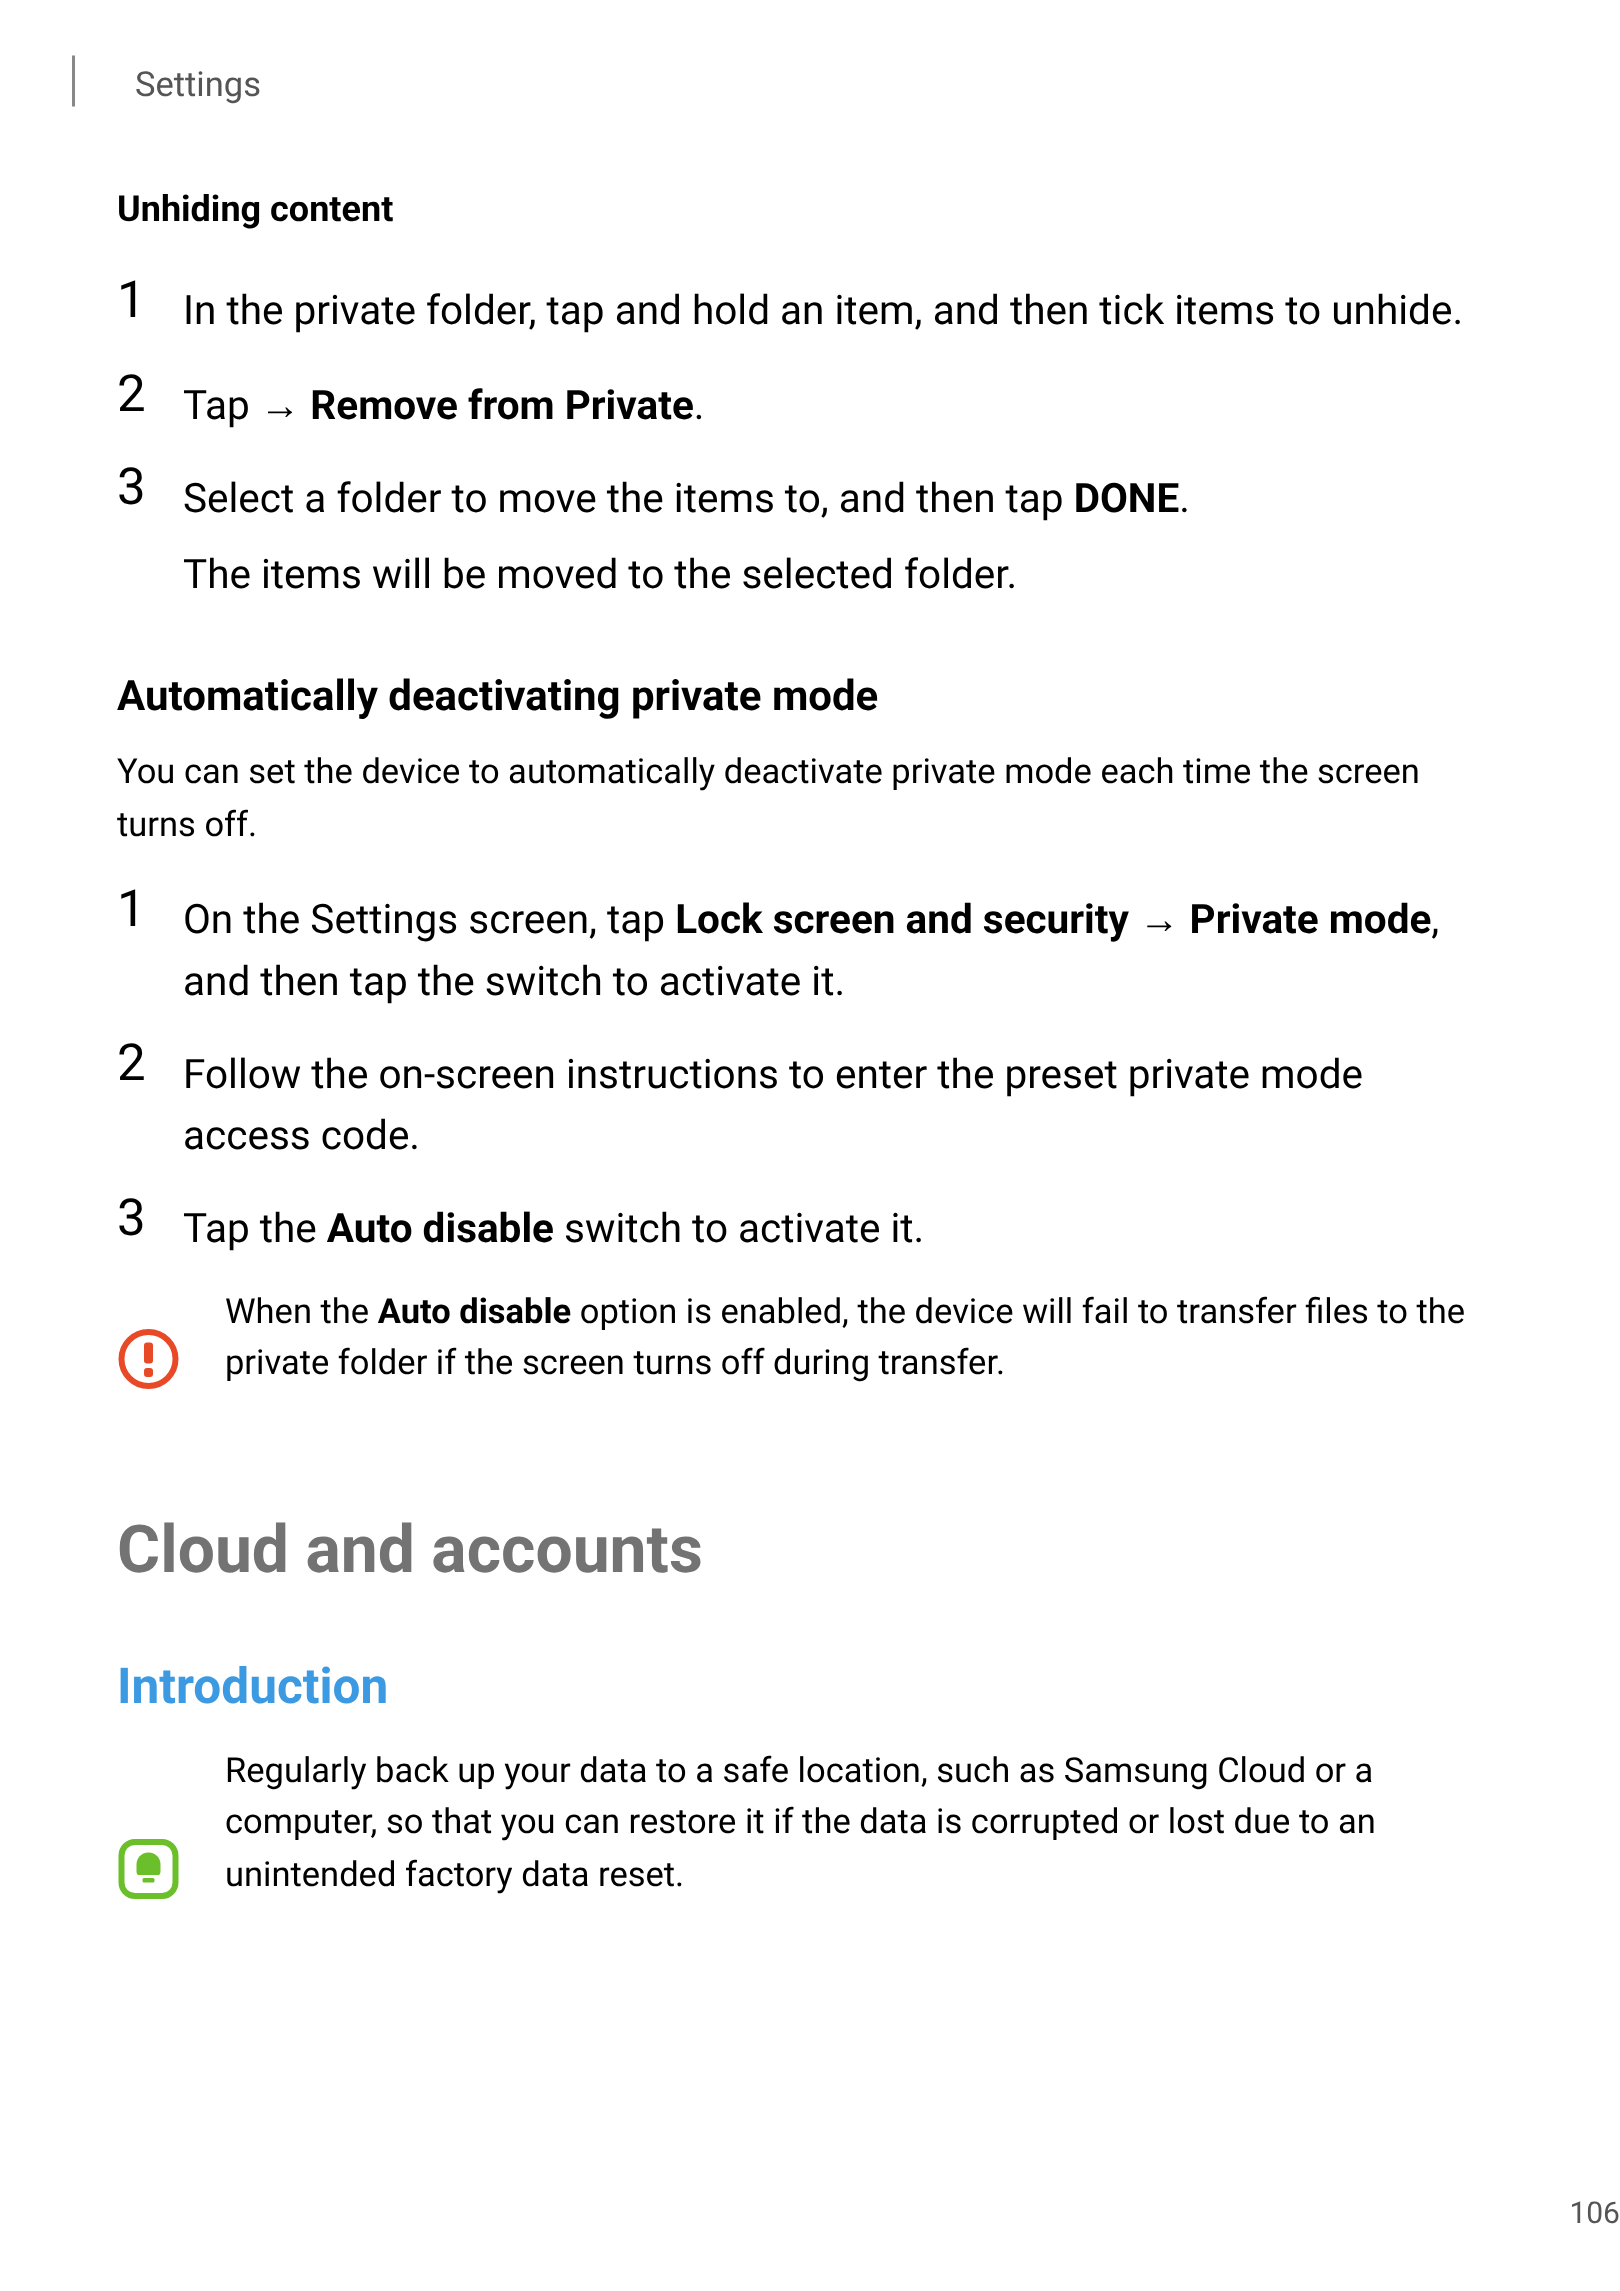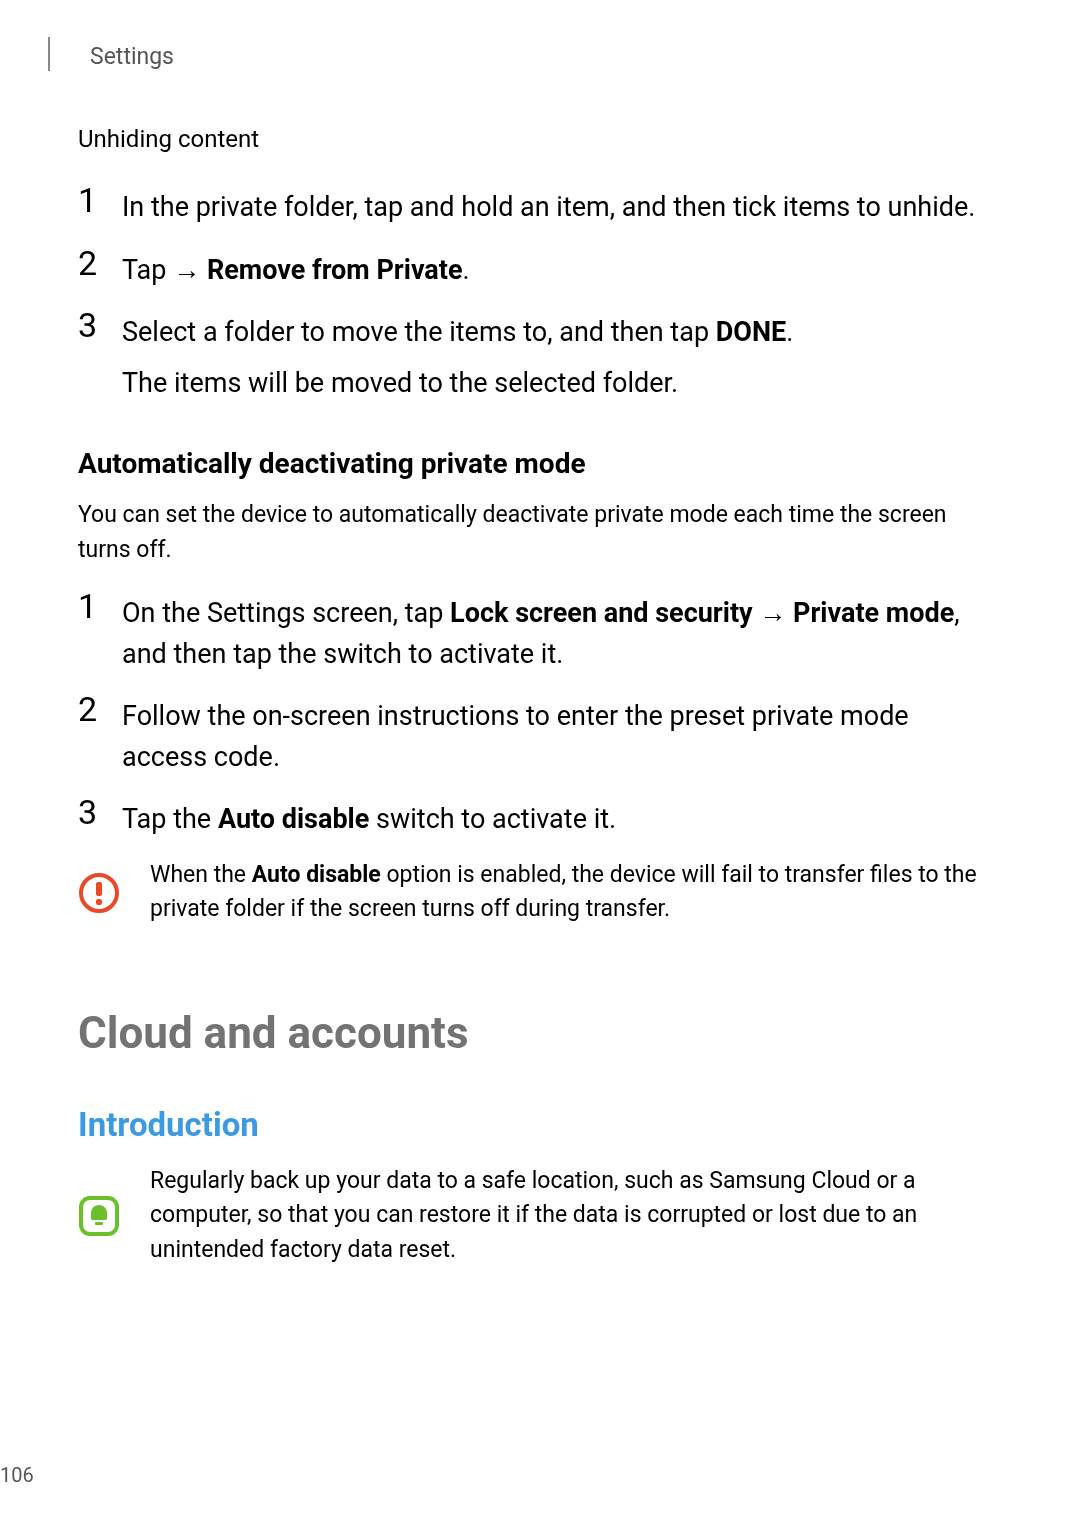--- a/index.html
+++ b/index.html
@@ -27,21 +27,21 @@
     margin-right: 40px;
     margin-top: -6px;
   }
   .header-title {
     color: #555;
     font-size: 23px;
     font-weight: 400;
   }
   .sub-heading {
     font-size: 24px;
-    font-weight: 400;
+    font-weight: 700;
     margin-bottom: 30px;
   }
   .ol-item {
     display: flex;
     align-items: flex-start;
     margin-bottom: 18px;
   }
   .ol-num {
     font-size: 34px;
     font-weight: 400;
@@ -68,21 +68,21 @@
     margin-top: 44px;
     margin-bottom: 18px;
   }
   .para {
     font-size: 23px;
     line-height: 1.5;
     margin-bottom: 22px;
   }
   .callout {
     display: flex;
-    align-items: center;
+    align-items: flex-end;
     margin-top: 10px;
     gap: 30px;
   }
   .callout-body {
     font-size: 23px;
     line-height: 1.5;
     flex: 1;
     padding-top: 0;
   }
   .h1-title {
@@ -96,21 +96,21 @@
     font-size: 33px;
     font-weight: 700;
     color: #3b9ae1;
     margin-bottom: 20px;
   }
   .page-number {
     position: absolute;
     bottom: 40px;
     left: 0;
     right: 0;
-    text-align: left;
+    text-align: right;
     font-size: 20px;
     color: #555;
   }
   .warn-icon svg, .tip-icon svg { display: block; }
   .warn-icon, .tip-icon { flex-shrink: 0; padding-top: 2px; }
 </style>
 </head>
 <body>
 
 <div class="page">

